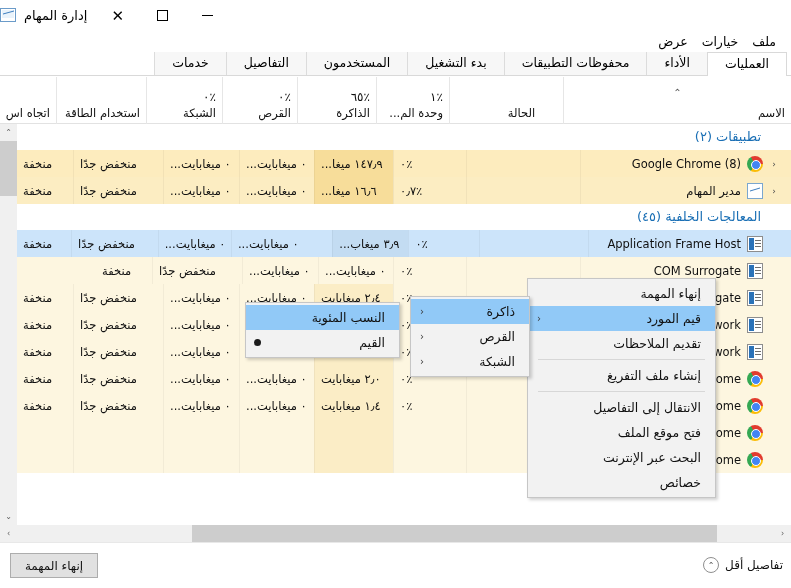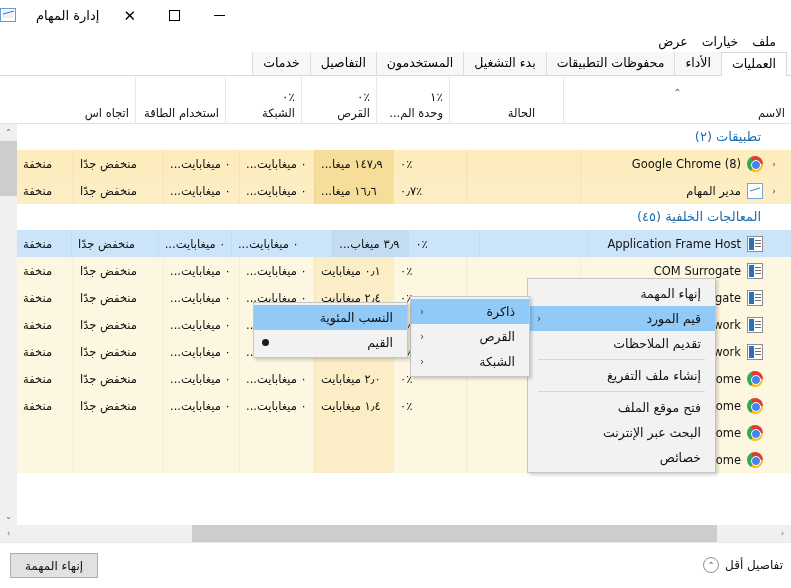--- a/index.html
+++ b/index.html
@@ -21,21 +21,21 @@
   .titlebar {
     position: absolute; top: 0; right: 0; left: 0; height: 30px;
     background: #ffffff;
     display: flex; align-items: center;
   }
   .title-left {
     display: flex; flex-direction: row-reverse; align-items: center;
     margin-right: auto;
   }
   .title-right {
-    display: flex; align-items: center; gap: 20px;
+    display: flex; align-items: center; gap: 8px;
     padding-right: 8px; font-size: 13px; color: #000;
   }
   .tm-icon {
     width: 16px; height: 14px;
     background: #ffffff;
     border: 1px solid #6b9bc9;
     position: relative;
     display: inline-block;
   }
   .tm-icon::before {
@@ -73,21 +73,21 @@
   .tabstrip {
     position: absolute; top: 52px; right: 0; left: 0; height: 24px;
     display: flex; flex-direction: row;
     padding-right: 4px;
     border-bottom: 1px solid #d9d9d9;
     background: #ffffff;
   }
   .tab {
     font-size: 12.5px; color: #000;
     height: 23px; line-height: 22px;
-    padding: 0 10px;
+    padding: 0 17px;
     border-left: 1px solid #dcdcdc;
     background: #f7f7f7;
     cursor: default;
     white-space: nowrap;
   }
   .tab.active {
     background: #ffffff;
     border-top: 1px solid #d9d9d9;
     border-right: 1px solid #d9d9d9;
     border-left: 1px solid #d9d9d9;
@@ -293,21 +293,21 @@
     display: flex; align-items: center; font-size: 10px; color: #3a3a3a;
   }
   .mi .radiodot {
     position: absolute; left: 8px; top: 9px;
     width: 7px; height: 7px; border-radius: 50%; background: #1b1b1b;
   }
   .msep { height: 1px; background: #d7d7d7; margin: 3px 10px; }
 
   #menu-main  { top: 278px; right: 75px; width: 189px; }
   #menu-res   { top: 296px; right: 261px; width: 120px; }
-  #menu-vals  { top: 302px; right: 383px; width: 155px; }
+  #menu-vals  { top: 302px; right: 391px; width: 155px; }
 </style>
 </head>
 <body>
 
 <div id="app">
 
   <div class="titlebar">
     <div class="title-left">
       <button class="winbtn">
         <span class="glyph-close">✕</span>
@@ -348,20 +348,24 @@
       <div class="cname">الاسم</div>
     </div>
     <div class="col col-status center">
       <div class="pct"></div>
       <div class="cname">الحالة</div>
     </div>
     <div class="col col-cpu">
       <div class="pct">٪١</div>
       <div class="cname">وحدة الم...</div>
     </div>
+    <div class="col col-mem">
+      <div class="pct">٪٦٥</div>
+      <div class="cname">الذاكرة</div>
+    </div>
     <div class="col col-disk">
       <div class="pct">٪٠</div>
       <div class="cname">القرص</div>
     </div>
     <div class="col col-net">
       <div class="pct">٪٠</div>
       <div class="cname">الشبكة</div>
     </div>
     <div class="col col-power">
       <div class="pct"></div>
@@ -432,21 +436,20 @@
       </div>
 
       <div class="row heat1">
         <div class="cell nm c-name">
           <span class="expander"></span>
           <span class="appicon icon-app"></span>
           <span class="nm-label">COM Surrogate</span>
         </div>
         <div class="cell num c-status"></div>
         <div class="cell num c-cpu">٪٠</div>
-        <div class="cell num c-mem">٠٫١ ميغابايت</div>
         <div class="cell num c-disk">٠ ميغابايت...</div>
         <div class="cell num c-net">٠ ميغابايت...</div>
         <div class="cell num c-power">منخفض جدًا</div>
         <div class="cell num c-trend">منخفة</div>
       </div>
 
       <div class="row heat1">
         <div class="cell nm c-name">
           <span class="expander"></span>
           <span class="appicon icon-app"></span>
@@ -573,20 +576,21 @@
   <div class="menu" id="menu-main">
     <div class="mi">إنهاء المهمة</div>
     <div class="mi hl">
       <span class="subcaret">‹</span>
       <span>قيم المورد</span>
     </div>
     <div class="mi">تقديم الملاحظات</div>
     <div class="msep"></div>
     <div class="mi">إنشاء ملف التفريغ</div>
     <div class="msep"></div>
+    <div class="mi">الانتقال إلى التفاصيل</div>
     <div class="mi">فتح موقع الملف</div>
     <div class="mi">البحث عبر الإنترنت</div>
     <div class="mi">خصائص</div>
   </div>
 
   <div class="menu" id="menu-res">
     <div class="mi hl">
       <span class="subcaret">‹</span>
       <span>ذاكرة</span>
     </div>

